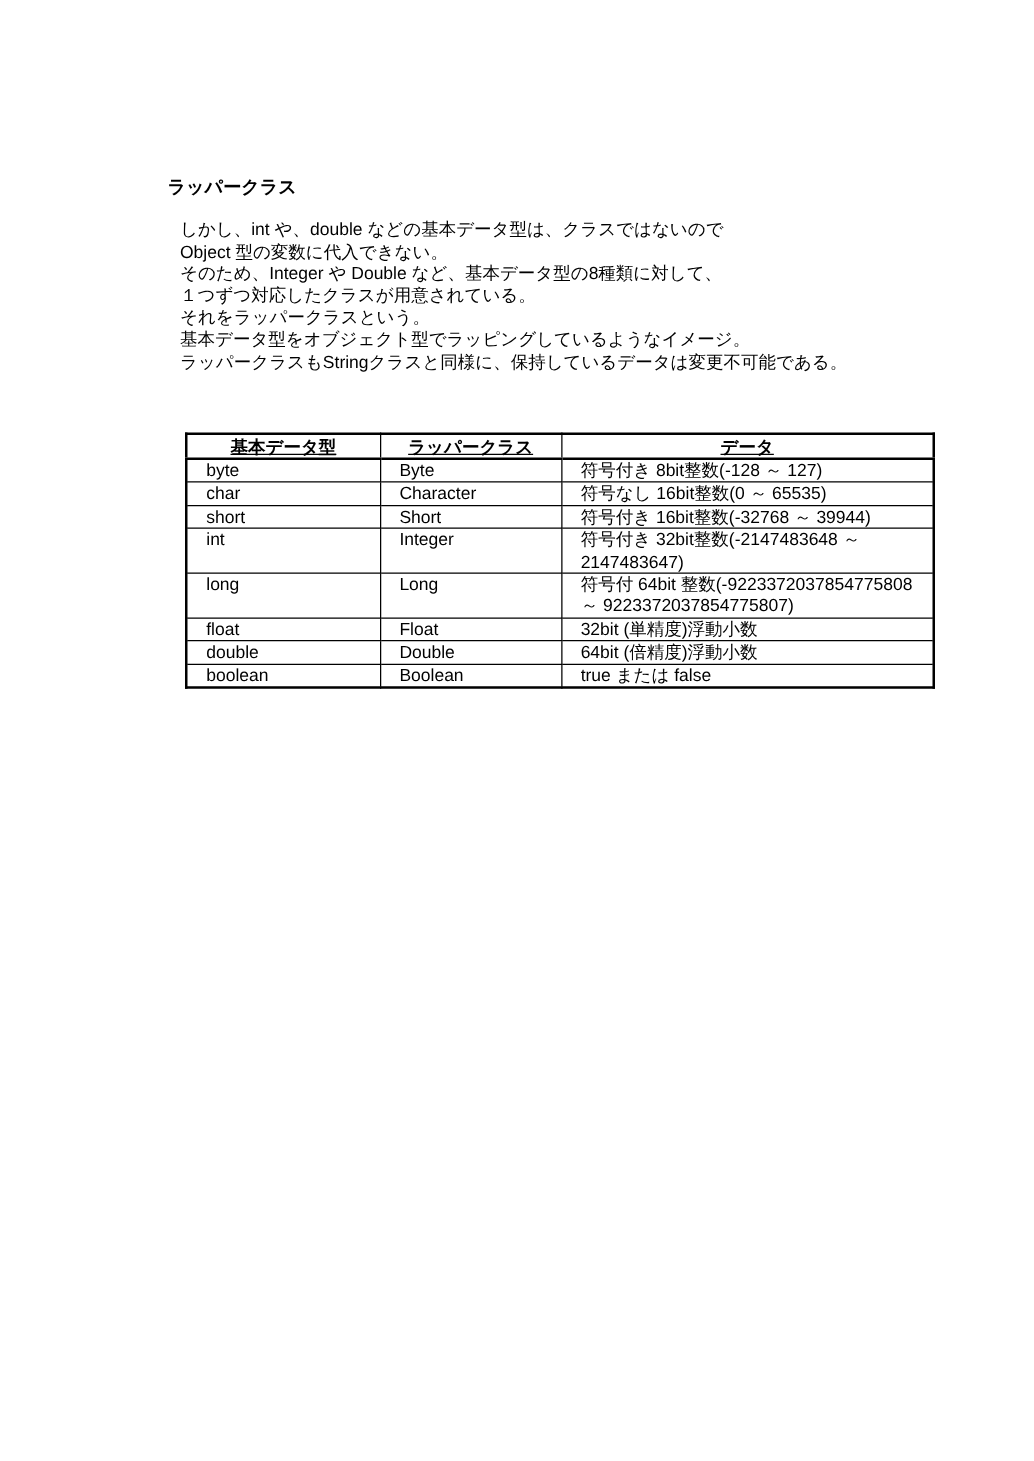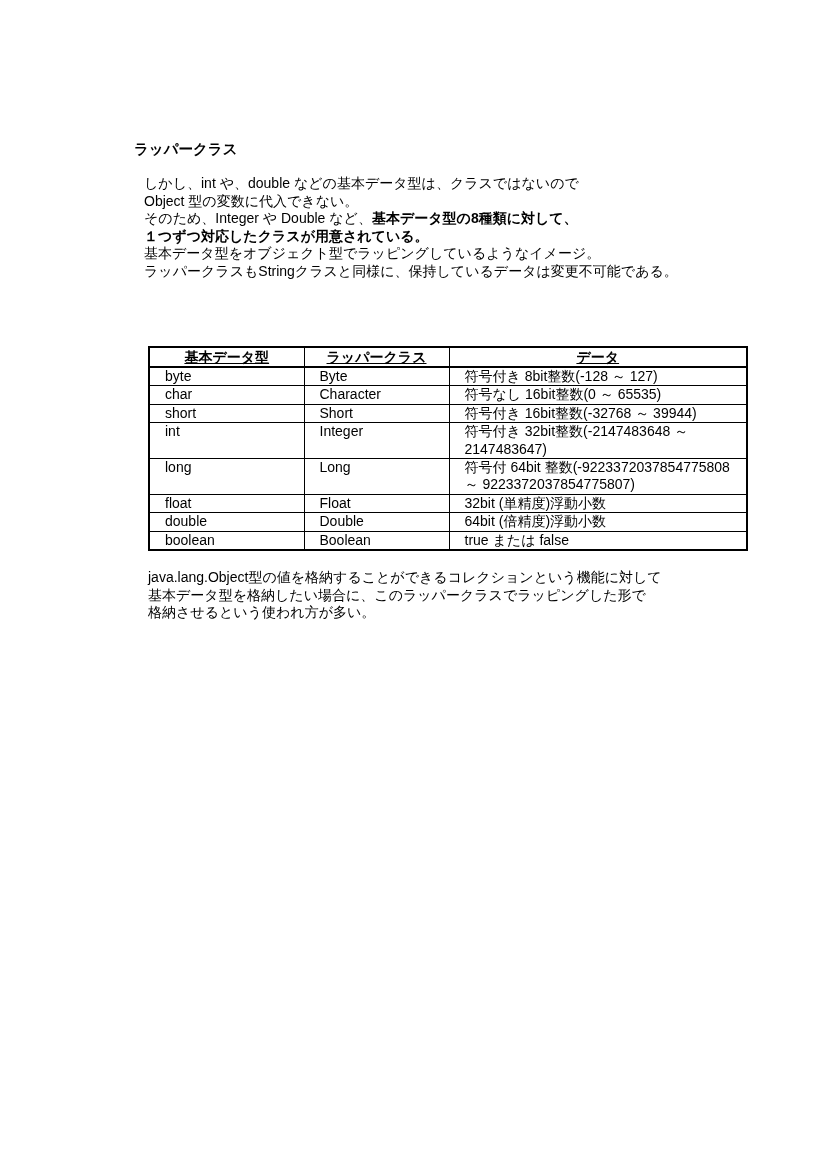--- a/index.html
+++ b/index.html
@@ -23,21 +23,21 @@
     white-space: nowrap;
   }
   .para {
     position: absolute;
     font-size: 14px;
     line-height: 17.6px;
   }
   .para .line { white-space: nowrap; }
   .intro { left: 144px; top: 175px; width: 640px; }
   .intro .line.first { padding-left: 9px; }
-  .bold { font-weight: bold; }
+  .bold { font-weight: normal; }
   .outro { left: 148px; top: 569px; width: 640px; }
   table.datatypes {
     position: absolute;
     left: 148px; top: 346px;
     width: 598px;
     border-collapse: collapse;
     border: 2px solid #000000;
     font-size: 14px;
     table-layout: fixed;
   }
@@ -66,20 +66,21 @@
 
 <div class="page">
 
   <div class="doc-title">ラッパークラス</div>
 
   <div class="para intro">
     <div class="line">しかし、int や、double などの基本データ型は、クラスではないので</div>
     <div class="line">Object 型の変数に代入できない。</div>
     <div class="line"><span>そのため、Integer や Double など、</span><span class="bold">基本データ型の8種類に対して、</span></div>
     <div class="line bold">１つずつ対応したクラスが用意されている。</div>
+    <div class="line">それをラッパークラスという。</div>
     <div class="line">基本データ型をオブジェクト型でラッピングしているようなイメージ。</div>
     <div class="line">ラッパークラスもStringクラスと同様に、保持しているデータは変更不可能である。</div>
   </div>
 
   <table class="datatypes">
     <colgroup>
         <col class="c1">
         <col class="c2">
         <col class="c3">
       </colgroup>
@@ -127,19 +128,14 @@
         <td>64bit (倍精度)浮動小数</td>
       </tr>
       <tr>
         <td>boolean</td>
         <td>Boolean</td>
         <td>true または false</td>
       </tr>
     </tbody>
   </table>
 
-  <div class="para outro">
-    <div class="line">java.lang.Object型の値を格納することができるコレクションという機能に対して</div>
-    <div class="line">基本データ型を格納したい場合に、このラッパークラスでラッピングした形で</div>
-    <div class="line">格納させるという使われ方が多い。</div>
-  </div>
 
 </div>
 
 </body></html>

